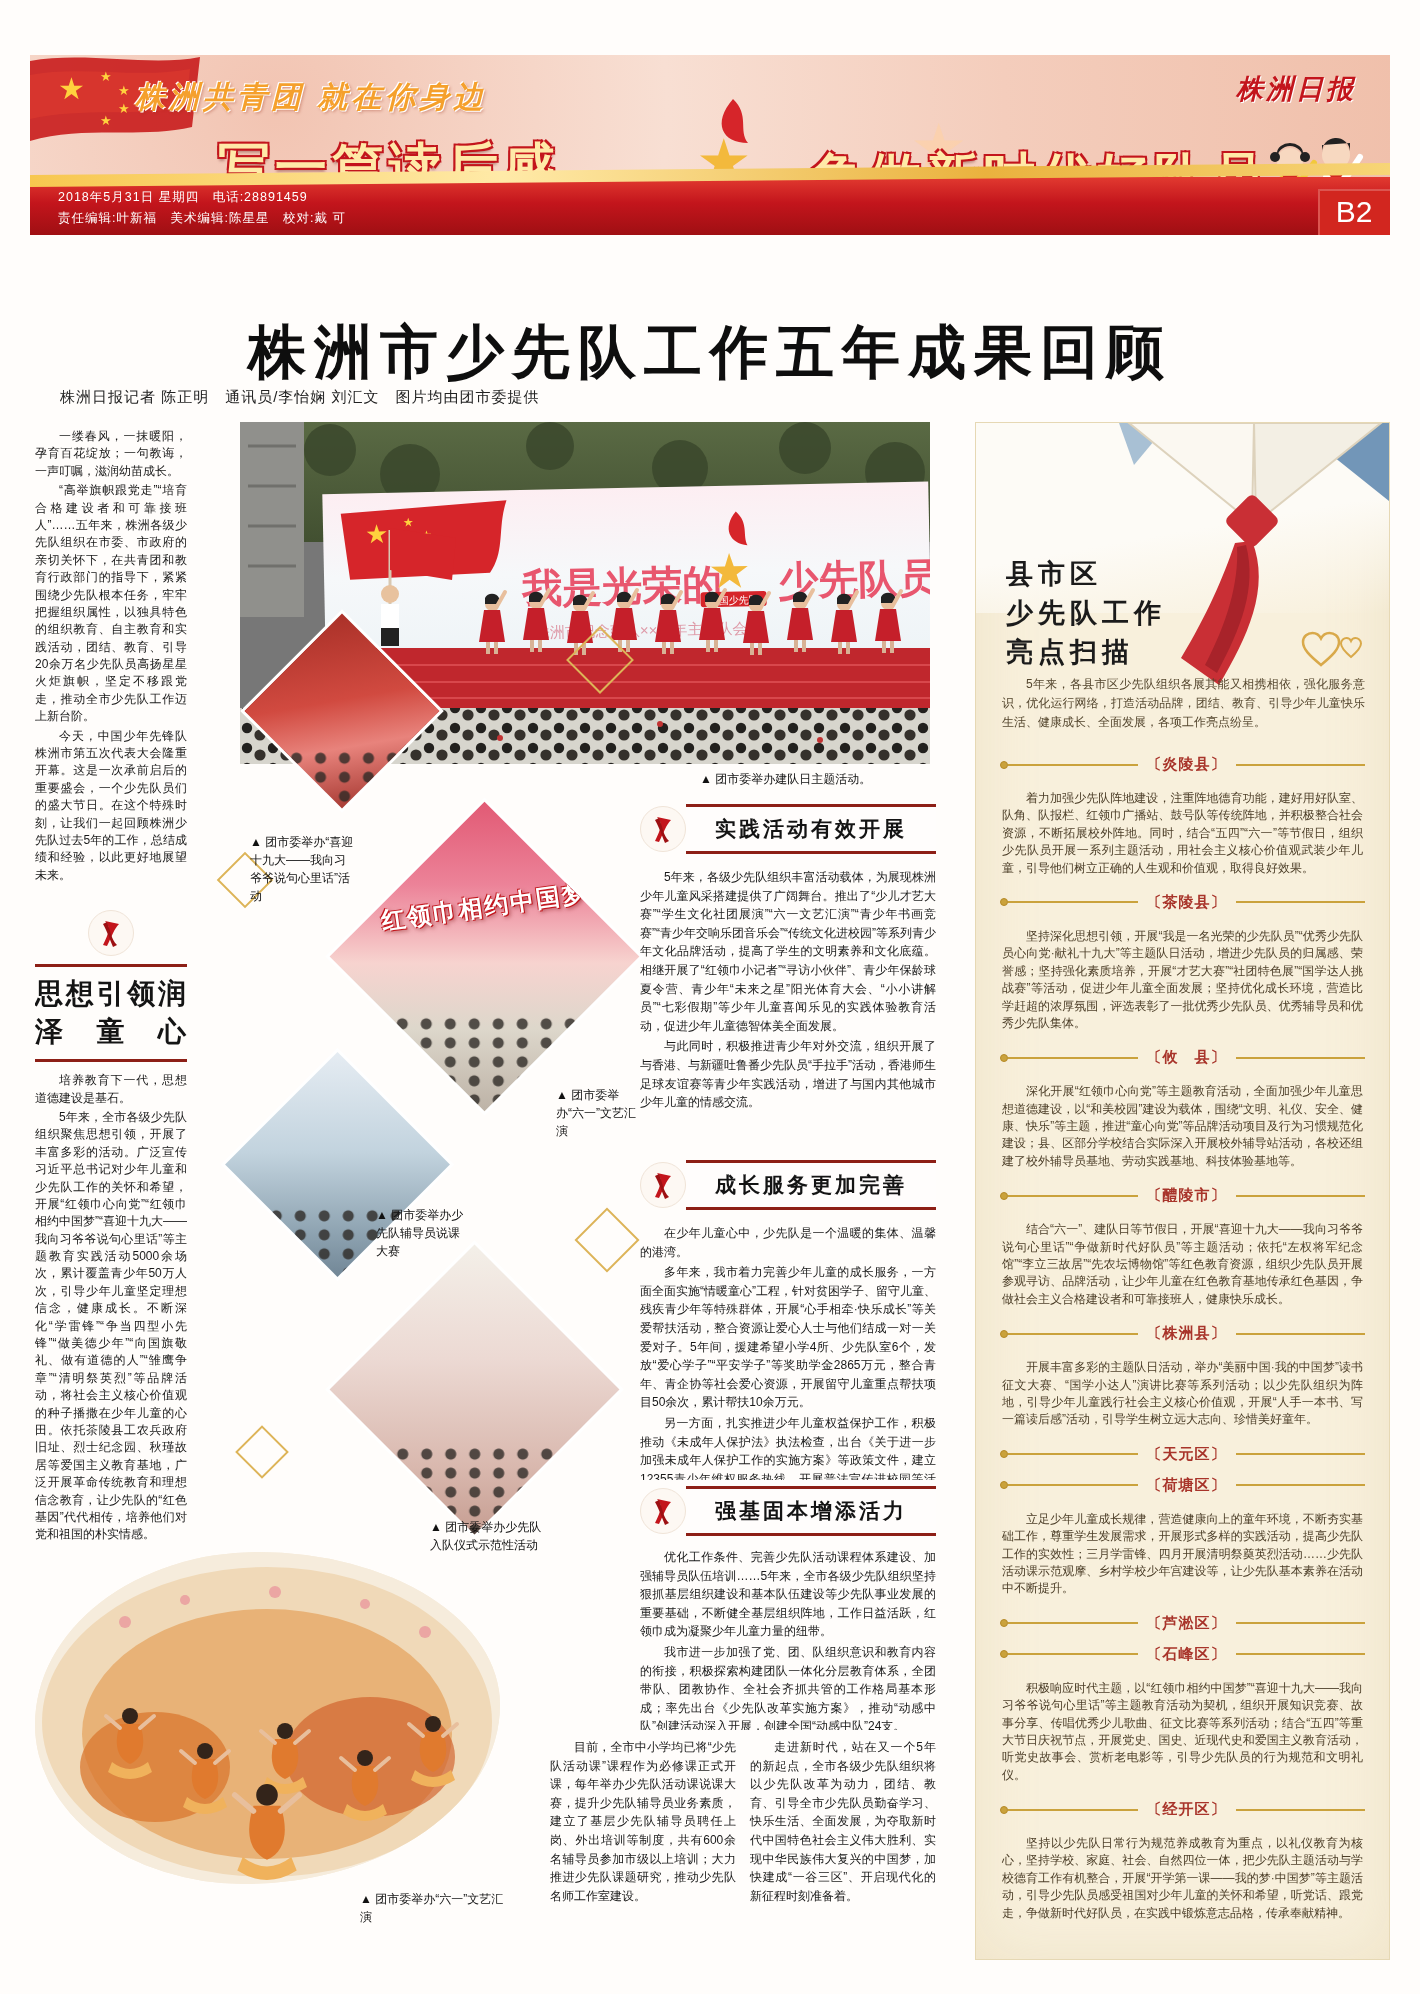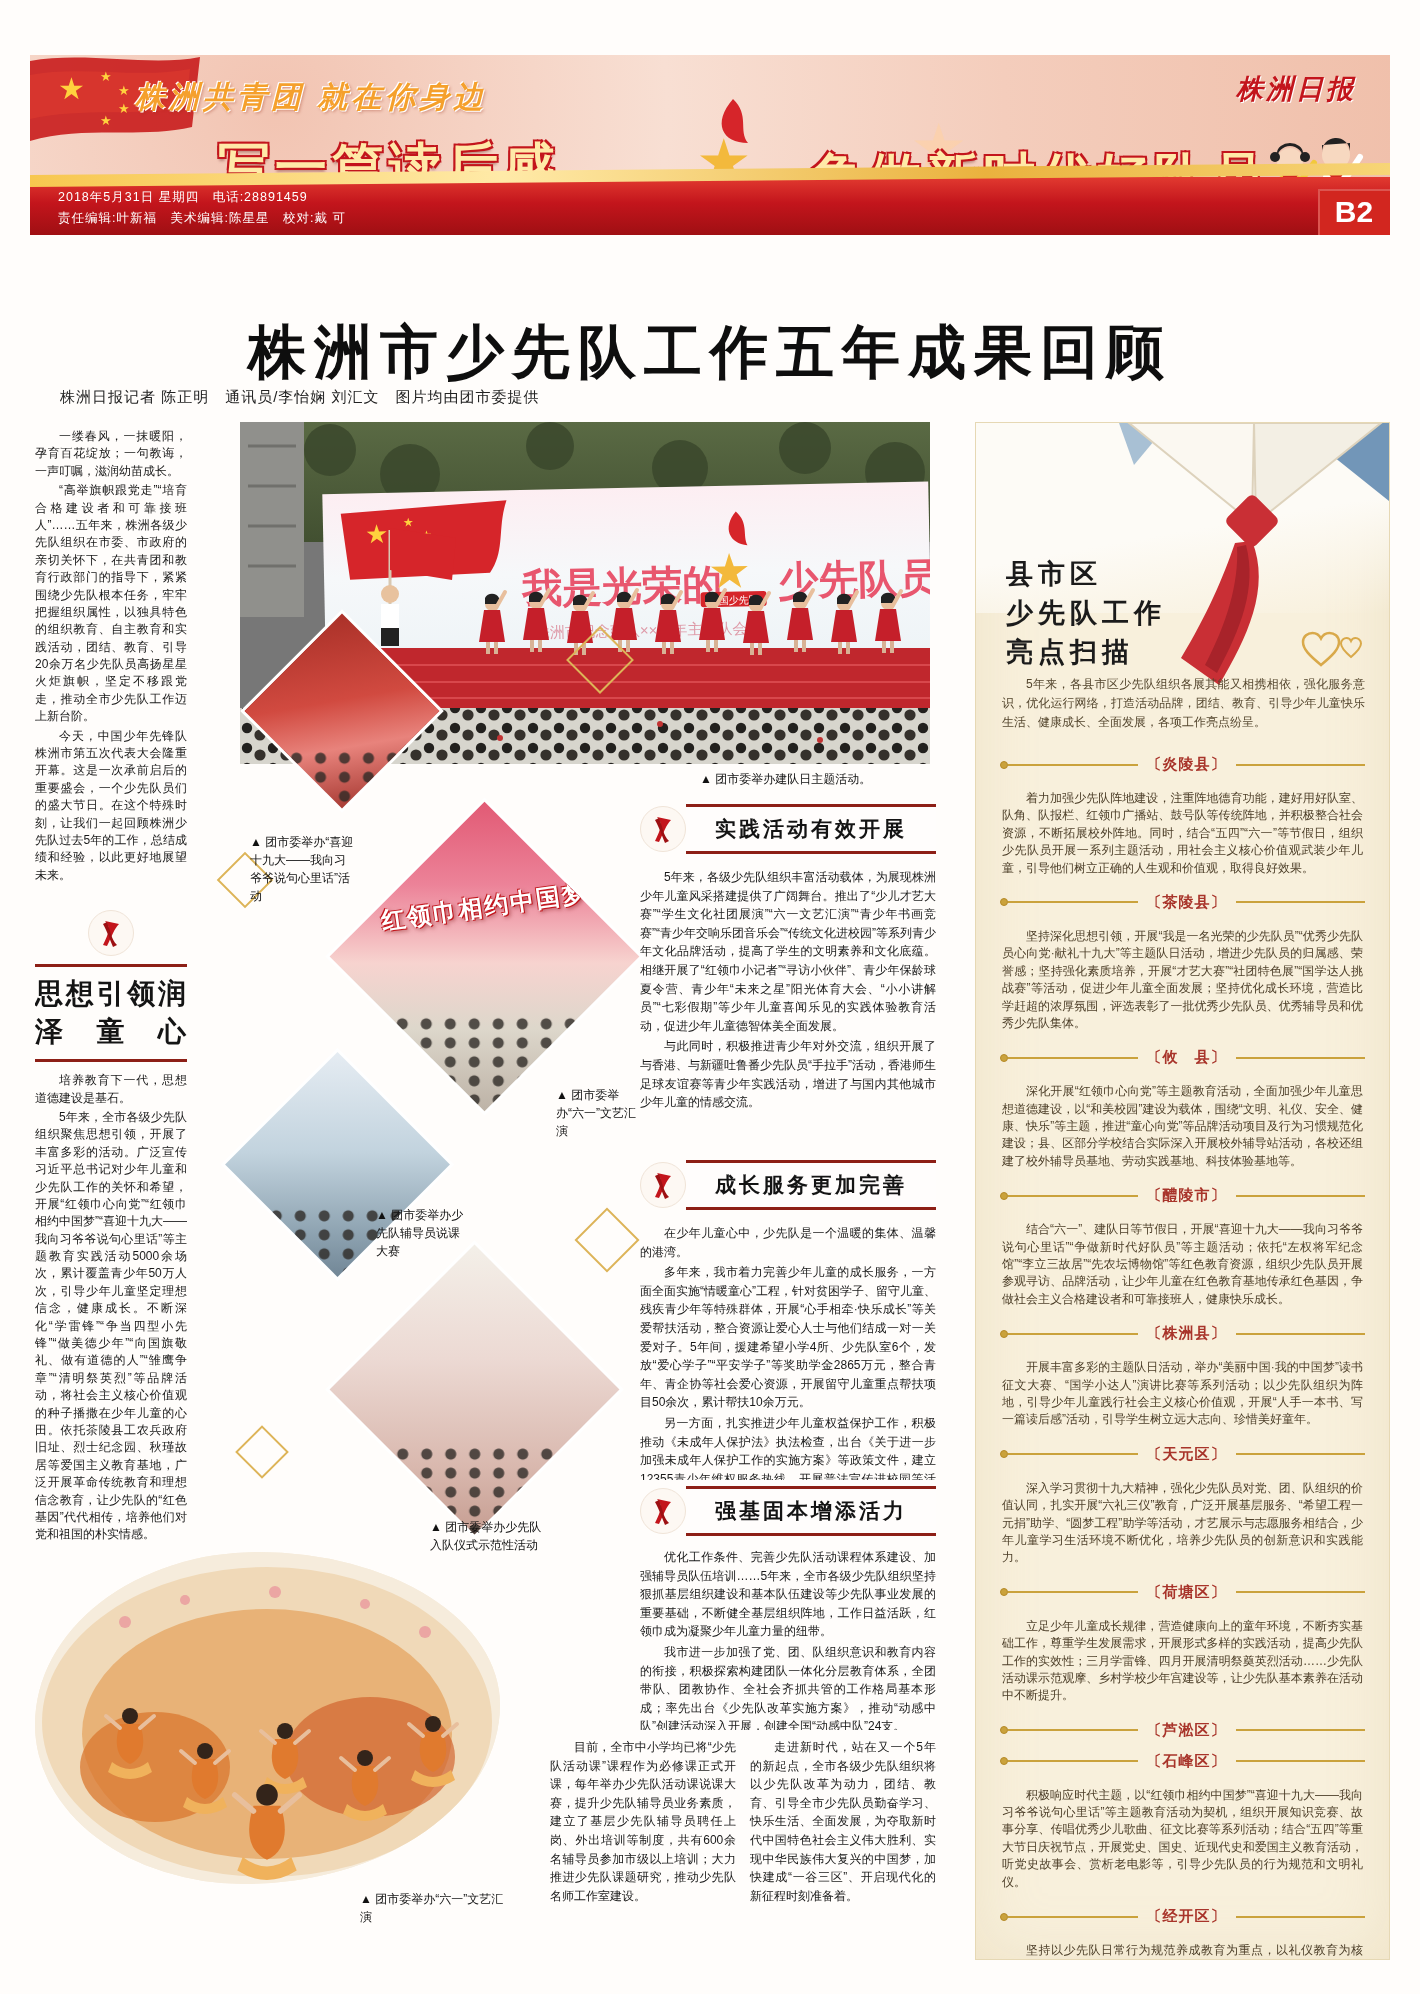--- a/index.html
+++ b/index.html
@@ -17,21 +17,21 @@
   .slogan-left { left:188px; top:78px; }
   .slogan-right { left:782px; top:88px; }
   .masthead { position:absolute; right:34px; top:16px; font-size:27px; font-weight:900; font-style:italic;
               color:#c3151c; letter-spacing:3px; text-shadow:1px 1px 0 #fff; }
   .banner-band { position:absolute; left:0; right:0; bottom:0; height:58px;
                  background:linear-gradient(180deg,#e23a30 0%, #c3151c 45%, #9f0f13 100%); }
   .banner-band::before { content:""; position:absolute; left:-10px; right:-10px; top:-8px; height:12px;
                  background:linear-gradient(90deg,#f7c64d,#ffeaa8 35%,#eab23e 70%,#f7d678); transform:rotate(-.5deg); }
   .band-text { position:absolute; left:28px; top:10px; color:#fff; font-size:12.5px; line-height:1.7; letter-spacing:1px; }
   .page-num { position:absolute; right:0; bottom:0; width:72px; height:46px; background:#d2261f;
-              color:#fff; font-size:30px; font-weight:bold; display:flex; align-items:center; justify-content:center;
+              color:#fff; font-size:30px; font-weight:normal; display:flex; align-items:center; justify-content:center;
               box-shadow:inset 2px 2px 0 rgba(255,255,255,.22); }
   .flag-svg { position:absolute; left:0; top:0; }
   .kids-svg { position:absolute; right:20px; top:78px; }
   .torch-svg { position:absolute; left:648px; top:42px; }
 
   
   .headline { position:absolute; left:60px; top:314px; width:1300px; text-align:center;
               font-size:58px; font-weight:900; letter-spacing:8px; color:#0e0e0e; }
   .byline { position:absolute; left:60px; top:388px; width:1300px; text-align:left; font-size:15px; color:#222; letter-spacing:1px; }
 
@@ -425,21 +425,20 @@
           <span class="lbl">〔株洲县〕</span>
           <span class="ln"></span>
         </div>
       <p class="ctext">开展丰富多彩的主题队日活动，举办“美丽中国·我的中国梦”读书征文大赛、“国学小达人”演讲比赛等系列活动；以少先队组织为阵地，引导少年儿童践行社会主义核心价值观，开展“人手一本书、写一篇读后感”活动，引导学生树立远大志向、珍惜美好童年。</p>
       <div class="cdiv">
           <span class="knob"></span>
           <span class="ln"></span>
           <span class="lbl">〔天元区〕</span>
           <span class="ln"></span>
         </div>
-      <p class="ctext">深入学习贯彻十九大精神，强化少先队员对党、团、队组织的价值认同，扎实开展“六礼三仪”教育，广泛开展基层服务、“希望工程一元捐”助学、“圆梦工程”助学等活动，才艺展示与志愿服务相结合，少年儿童学习生活环境不断优化，培养少先队员的创新意识和实践能力。</p>
       <div class="cdiv">
           <span class="knob"></span>
           <span class="ln"></span>
           <span class="lbl">〔荷塘区〕</span>
           <span class="ln"></span>
         </div>
       <p class="ctext">立足少年儿童成长规律，营造健康向上的童年环境，不断夯实基础工作，尊重学生发展需求，开展形式多样的实践活动，提高少先队工作的实效性；三月学雷锋、四月开展清明祭奠英烈活动……少先队活动课示范观摩、乡村学校少年宫建设等，让少先队基本素养在活动中不断提升。</p>
       <div class="cdiv">
           <span class="knob"></span>
           <span class="ln"></span>

